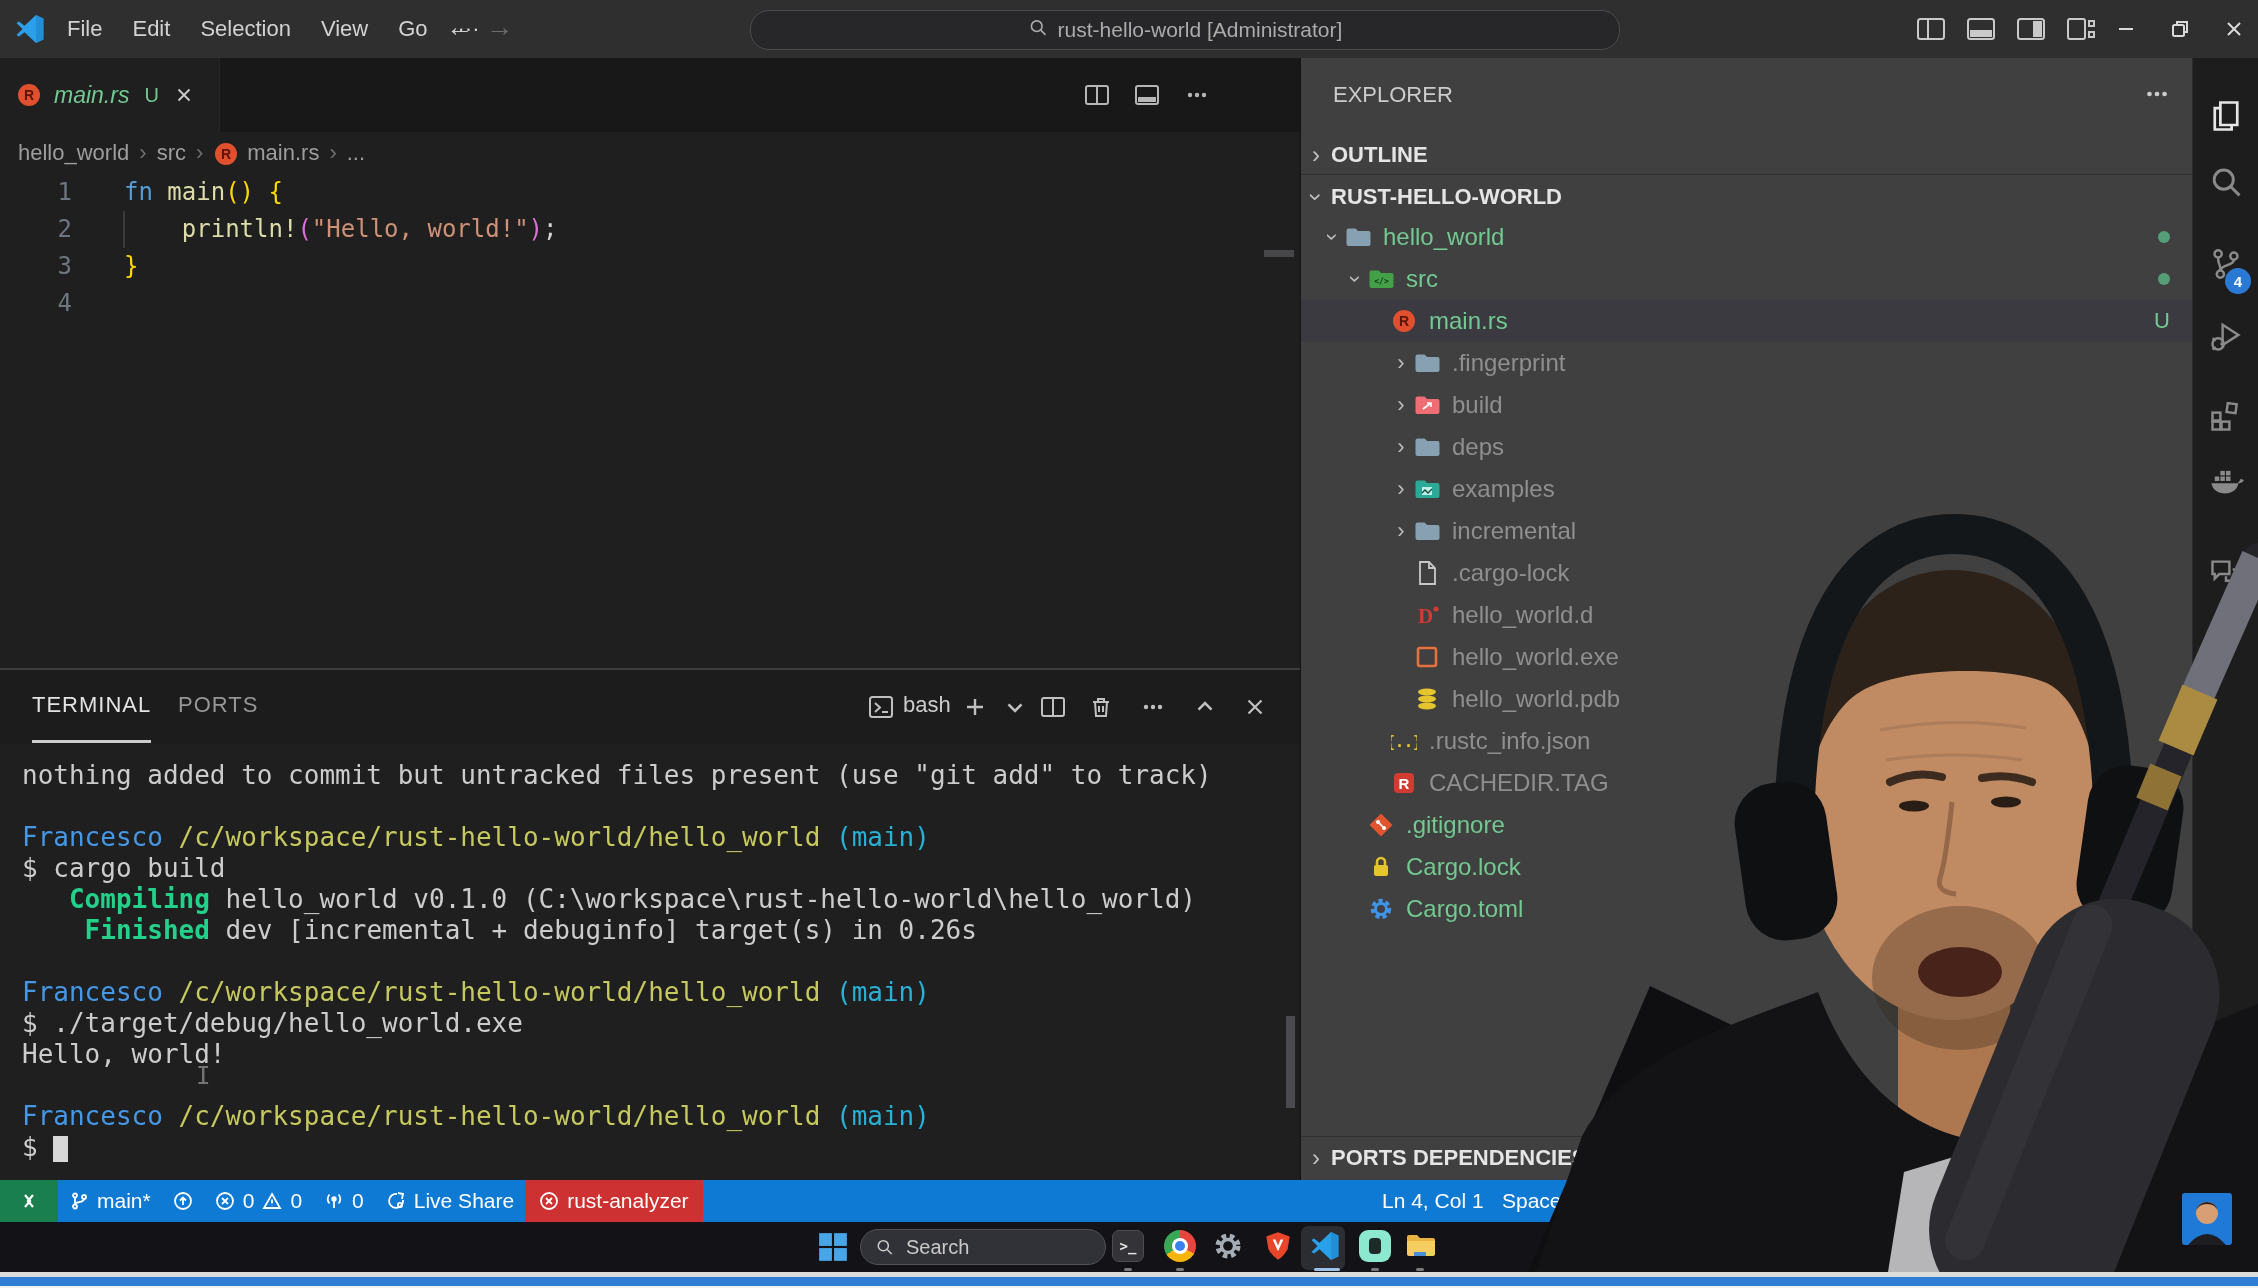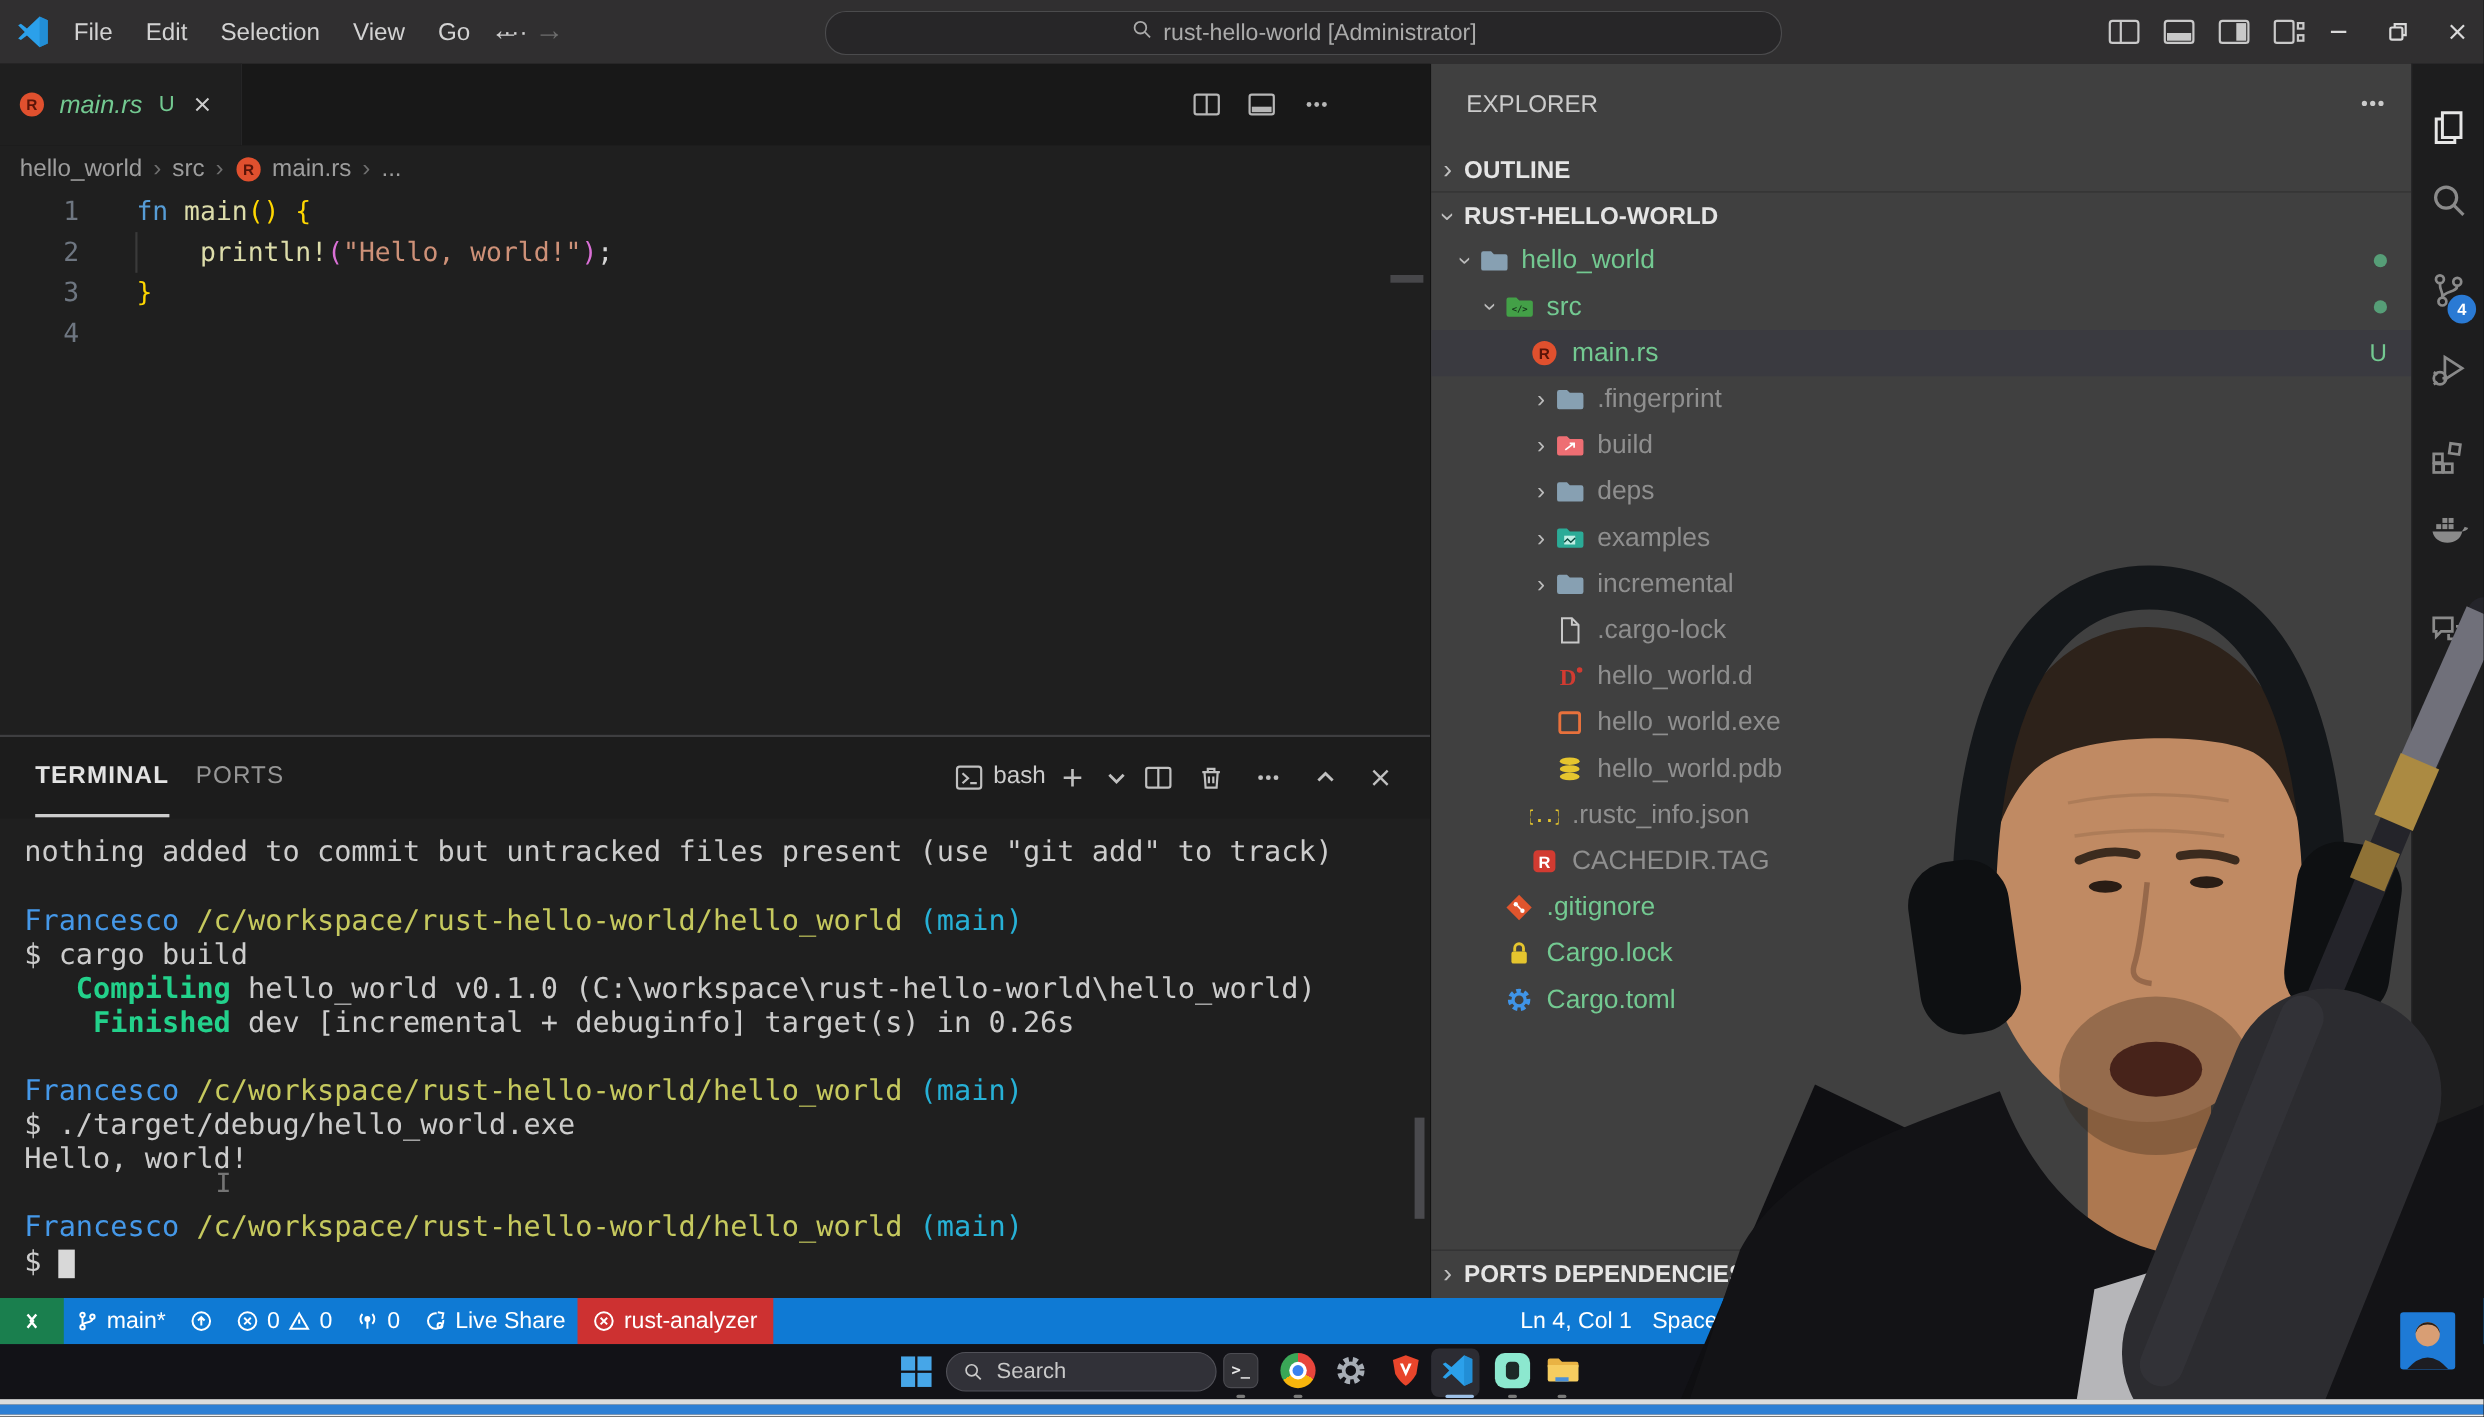--- a/index.html
+++ b/index.html
@@ -47,21 +47,21 @@
   .code-line .code{padding-left:52px;white-space:pre;}
   .tk-kw{color:#569cd6}.tk-fn{color:#dcdcaa}.tk-b1{color:#ffd700}.tk-b2{color:#da70d6}
   .tk-str{color:#ce9178}.tk-pl{color:#d4d4d4}
   .indent-guide{position:absolute;left:123px;top:211px;width:2px;height:37px;background:#3a3a3a;}
   .editor-dash{position:absolute;left:1264px;top:250px;width:30px;height:7px;background:#47474a;}
 
   
   .panel-divider{position:absolute;left:0;top:668px;width:1300px;height:2px;background:#3e3e40;}
   .panel-header{position:absolute;left:0;top:670px;width:1300px;height:74px;background:#1c1c1c;}
   .ptab{position:absolute;top:0;height:70px;display:flex;align-items:center;font-size:22px;letter-spacing:1px;color:#969696;}
-  .ptab.active{color:#e3e3e3;border-bottom:3px solid #cccccc;font-weight:bold;}
+  .ptab.active{color:#e3e3e3;border-bottom:3px solid #cccccc;}
   .term-toolbar span.tt{position:absolute;display:inline-block;width:26px;height:26px;top:24px;color:#c0c0c0;}
   .bash-label{position:absolute;left:903px;top:22px;font-size:22px;color:#cccccc;}
   .terminal{position:absolute;left:22px;top:760px;width:1270px;font-size:26px;line-height:31px;}
   .term-line{height:31px;white-space:pre;}
   .tm-fg{color:#cccccc}.tm-blue{color:#4598e8}.tm-yellow{color:#c6c95e}.tm-cyan{color:#27b1d6}
   .tm-green{color:#23d18b;font-weight:bold}
   .tm-cursor{display:inline-block;width:15px;height:26px;background:#d8d8d8;vertical-align:text-bottom;}
   .term-scroll{position:absolute;left:1286px;top:1016px;width:9px;height:92px;background:#4a4a4e;}
   .ibeam{position:absolute;left:196px;top:1062px;font-family:"DejaVu Sans Mono",monospace;font-size:24px;color:#8a8a8a;opacity:.8;}
 

